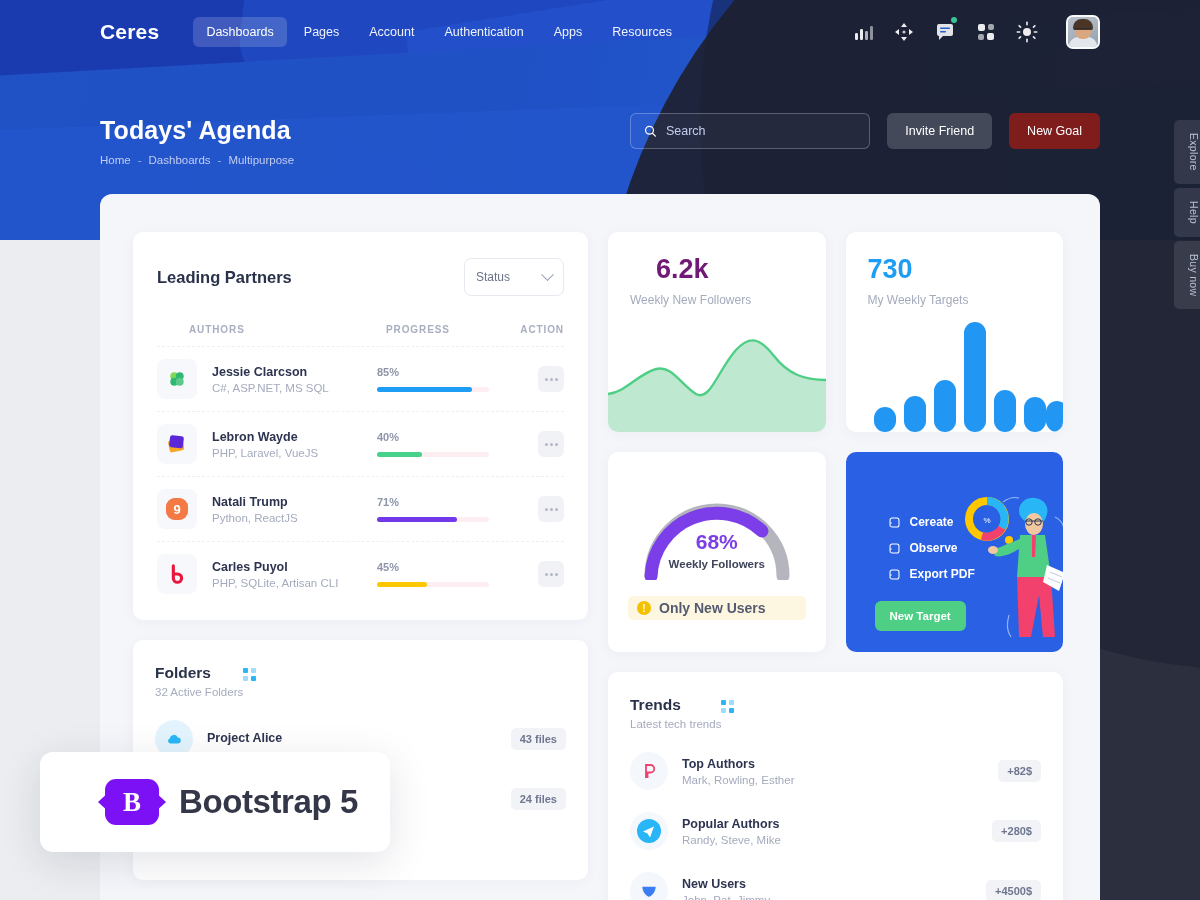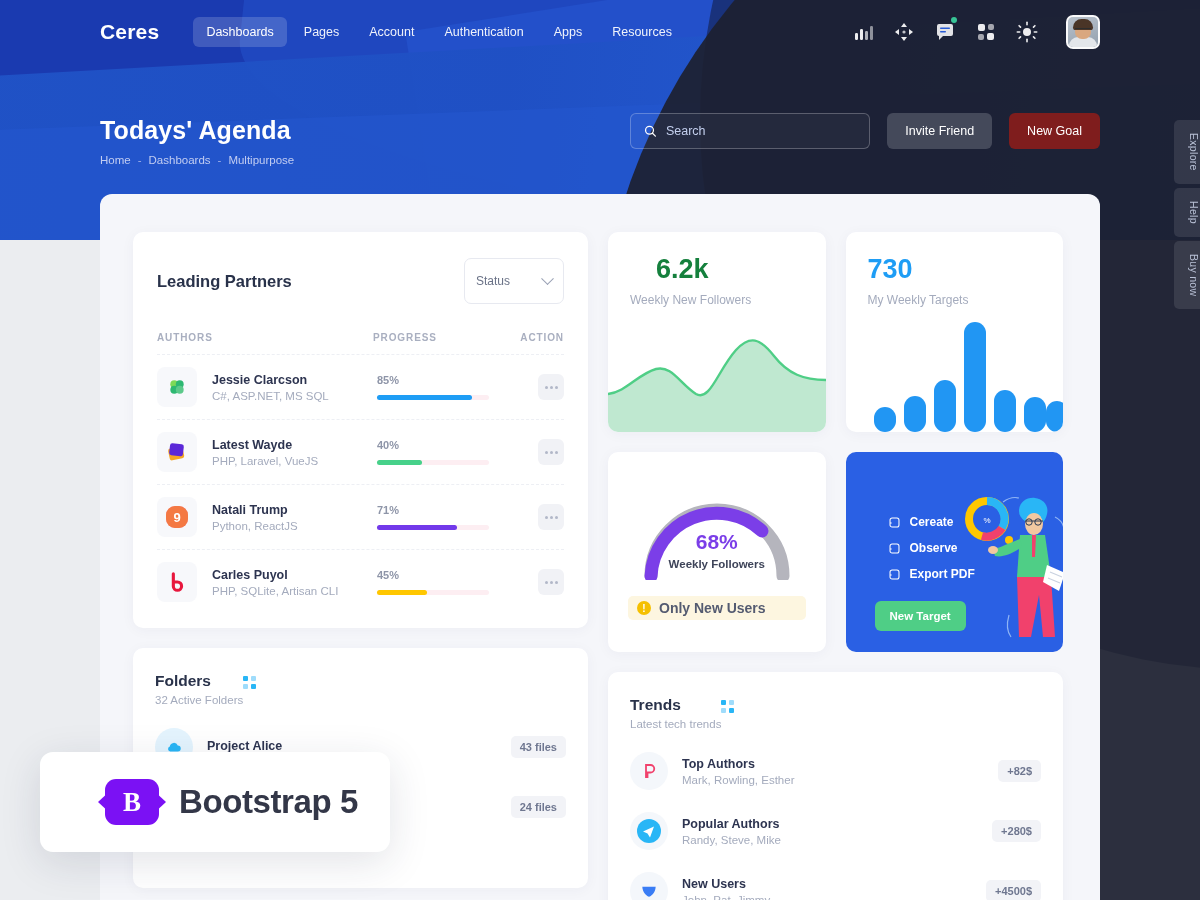--- a/index.html
+++ b/index.html
@@ -147,30 +147,30 @@
   .col-left { width:455px; flex:none; }
   .col-right { width:455px; flex:none; }
 
   .card { background:#fff; border-radius:10px; box-shadow:0 2px 14px rgba(45,55,90,.045); }
 
   
   .lp { padding:26px 24px 14px 24px; }
   .lp-head { display:flex; align-items:center; justify-content:space-between; }
   .lp-title { font-size:16.5px; font-weight:bold; color:#29324a; }
   .status-sel {
-    width:100px; height:46px; border:1px solid #e7e9f0; border-radius:7px;
+    width:100px; height:38px; border:1px solid #e7e9f0; border-radius:7px;
     display:flex; align-items:center; justify-content:space-between;
     padding:17px 11px; cursor:pointer;
   }
   .status-sel span { font-size:12px; color:#6a7287; }
   .chev { width:9px; height:9px; border-right:1.6px solid #9aa2b5; border-bottom:1.6px solid #9aa2b5; transform:rotate(45deg) translate(-2px,-2px); }
 
   .lp-cols { display:flex; margin-top:28px; padding-bottom:11px; }
   .lp-cols div { font-size:10px; letter-spacing:.9px; color:#a9afc0; font-weight:bold; }
-  .c-auth { width:220px; }
+  .c-auth { width:220px;margin-left:32px; }
   .c-prog { width:150px; }
   .c-act  { flex:1; text-align:right; }
 
   .lp-row { display:flex; align-items:center; padding:12px 0; border-top:1px dashed #edeff4; }
   .lp-ico { width:40px; height:40px; border-radius:8px; background:#f7f8fb; margin-right:15px; flex:none;
             display:flex; align-items:center; justify-content:center; }
   .lp-who { width:165px; }
   .lp-name { font-size:12.5px; font-weight:bold; color:#2d3450; }
   .lp-tech { font-size:11.5px; color:#a4abbd; margin-top:3px; }
   .lp-pg { width:150px; }
@@ -182,21 +182,21 @@
     width:26px; height:26px; border-radius:6px; background:#f1f2f6;
     display:flex; align-items:center; justify-content:center; gap:2px; cursor:pointer;
   }
   .dots-btn i { width:3px; height:3px; border-radius:50%; background:#b2b8c8; display:block; }
 
   
   .stat-row { display:flex; gap:20px; }
   .stat { width:218px; height:200px; position:relative; overflow:hidden; }
   .stat-num { font-size:27px; font-weight:bold; padding:22px 0 0 22px; }
   .stat-lbl { font-size:12px; color:#a4abbd; padding:8px 0 0 22px; }
-  .green { color:#15803d;padding-left:48px; }
+  .green { color:#701a75;padding-left:48px; }
   .blue  { color:#1e9df5; }
 
   .stat2-row { display:flex; gap:20px; margin-top:20px; }
 
   
   .gauge-card { width:218px; height:200px; position:relative; }
   .gauge-wrap { position:relative; width:160px; height:90px; margin:38px auto 0 auto; }
   .g-pct { position:absolute; left:0; right:0; top:40px; text-align:center; font-size:21px; font-weight:bold; color:#7b3ee8; }
   .g-lbl { position:absolute; left:0; right:0; top:68px; text-align:center; font-size:11.5px; font-weight:bold; color:#3e4459; }
   .alert {
@@ -424,21 +424,21 @@
           </div>
 
           <div class="lp-row">
             <div class="lp-ico">
               <svg width="24" height="24" viewBox="0 0 26 26">
                 <rect x="4" y="8" width="16" height="13" rx="2.5" fill="#f6a723" transform="rotate(-12 12 14)"></rect>
                 <rect x="5" y="4" width="15" height="13" rx="2.5" fill="#5b28d8" transform="rotate(7 12 10)"></rect>
               </svg>
             </div>
             <div class="lp-who">
-              <div class="lp-name">Latest Wayde</div>
+              <div class="lp-name">Lebron Wayde</div>
               <div class="lp-tech">PHP, Laravel, VueJS</div>
             </div>
             <div class="lp-pg">
               <div class="lp-pct">40%</div>
               <div class="track">
                 <div class="fill" style="width:45px;background:#47d18a"></div>
               </div>
             </div>
             <div class="lp-act">
               <div class="dots-btn">

